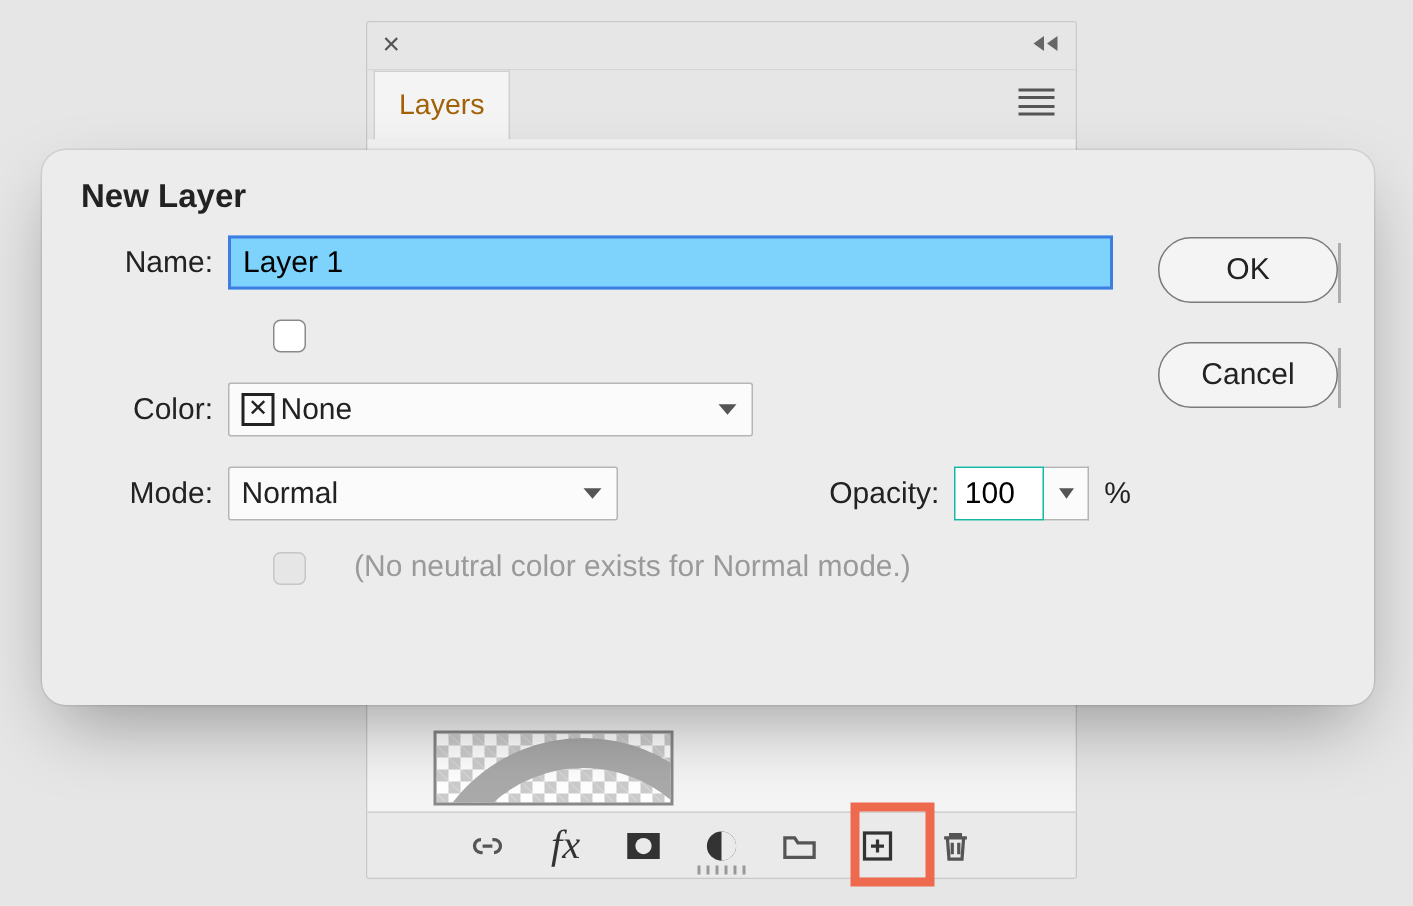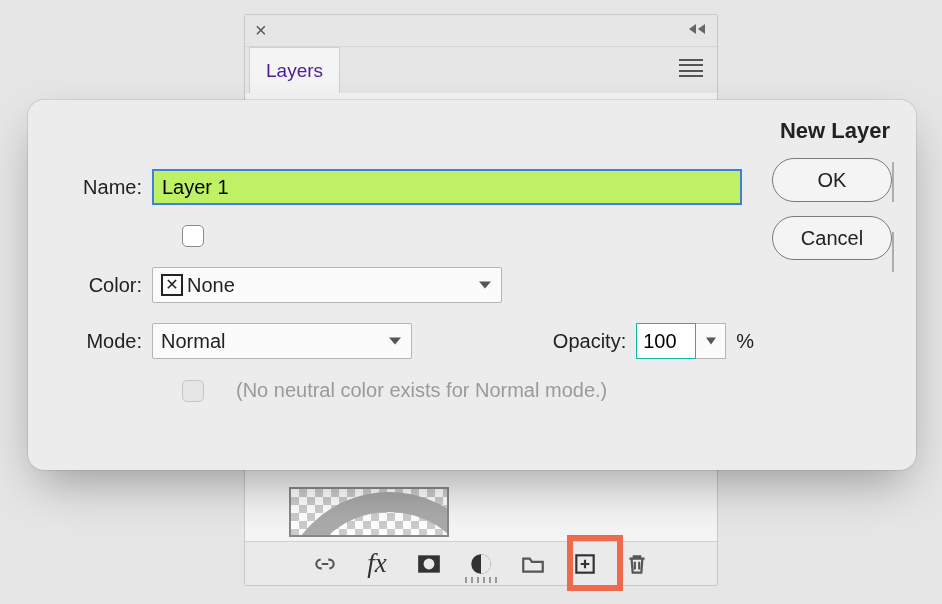--- a/index.html
+++ b/index.html
@@ -59,21 +59,21 @@
   }
   .panel-tab {
     position: absolute;
     left: 4px; top: 0;
     height: 46px;
     padding: 12px 16px 0 16px;
     background: #f4f4f4;
     border: 1px solid #d0d0d0;
     border-bottom: none;
     font-size: 19px;
-    color:#4c1d95;
+    color:#a16207;
   }
   .panel-menu {
     position: absolute;
     right: 14px; top: 12px;
     width: 24px; height: 18px;
     display:flex; flex-direction:column; justify-content:space-between;
   }
   .panel-menu span { height:2px; background:#555; display:block; }
   .panel-body {
     background:#f4f4f4;
@@ -134,41 +134,41 @@
     left:28px;
     top:100px;
     width:888px;
     height:370px;
     background:#ececec;
     border-radius:16px;
     box-shadow: 0 20px 50px -10px rgba(0,0,0,.35), 0 0 0 1px rgba(0,0,0,.08);
     padding:18px 26px 10px 26px;
   }
   .dialog-title {
-    text-align:right;
+    text-align:left;
     font-weight:700;
     font-size:22px;
-    margin-bottom:25px;
+    margin-bottom:13px;
   }
   .dlg-row {
     display:flex;
     align-items:center;
     margin-bottom:20px;
   }
   .dlg-label {
     width:98px;
     text-align:right;
     padding-right:10px;
     font-size:20px;
     color:#222;
   }
   .text-input {
     height:36px;
     border:2px solid #3f7de0;
-    background:#bef264;
+    background:#7dd3fc;
     padding:4px 8px;
     font-size:20px;
     font-family:inherit;
     outline:none;
   }
   .checkbox {
     width:22px; height:22px;
     border:1.5px solid #8a8a8a;
     border-radius:5px;
     background:#fff;
@@ -204,21 +204,21 @@
   }
   .stepper .caret{position:absolute;left:50%;top:50%;transform:translate(-50%,-50%);width:0;height:0;border-left:5px solid transparent;border-right:5px solid transparent;border-top:7px solid #555;}
   .percent { margin-left:10px; }
 
   .muted { color:#9a9a9a; }
 
   .btn-col {
     position:absolute;
     right:24px; top:58px;
     width:120px;
-    display:flex; flex-direction:column; gap:14px;
+    display:flex; flex-direction:column; gap:26px;
   }
   .mac-btn {
     height:44px;
     border:1.5px solid #7a7a7a;
     border-radius:22px;
     background:#f4f4f4;
     font-size:20px;
     display:flex;align-items:center;justify-content:center;
     cursor:pointer;
     position:relative;

